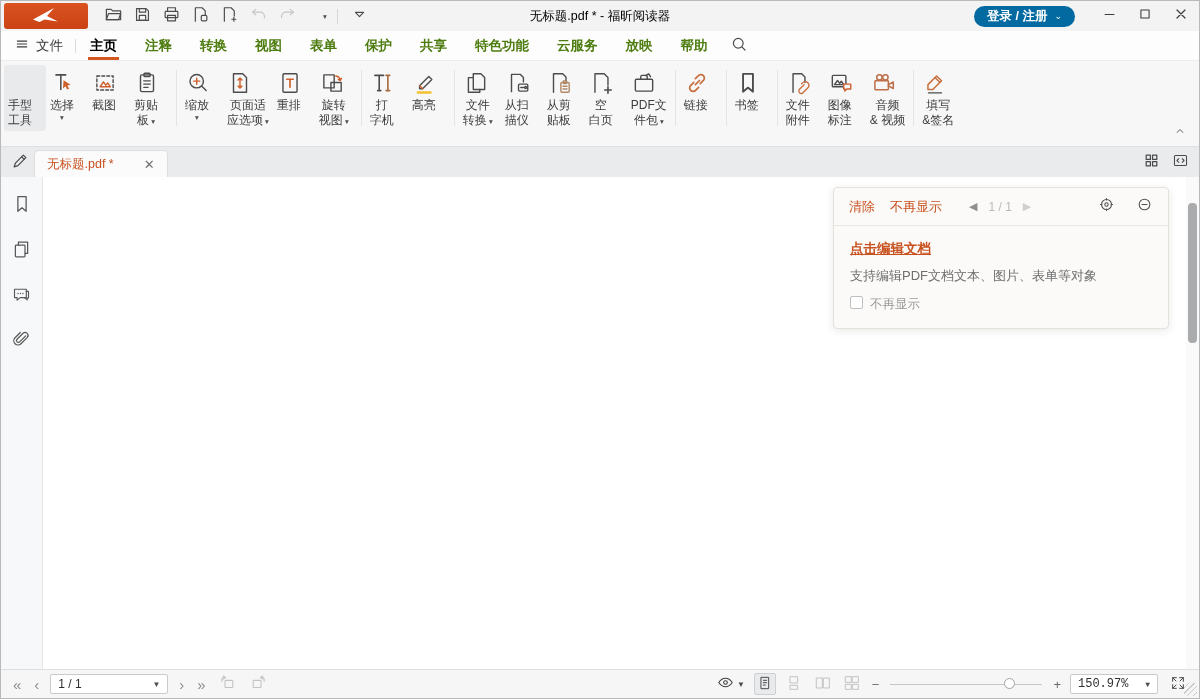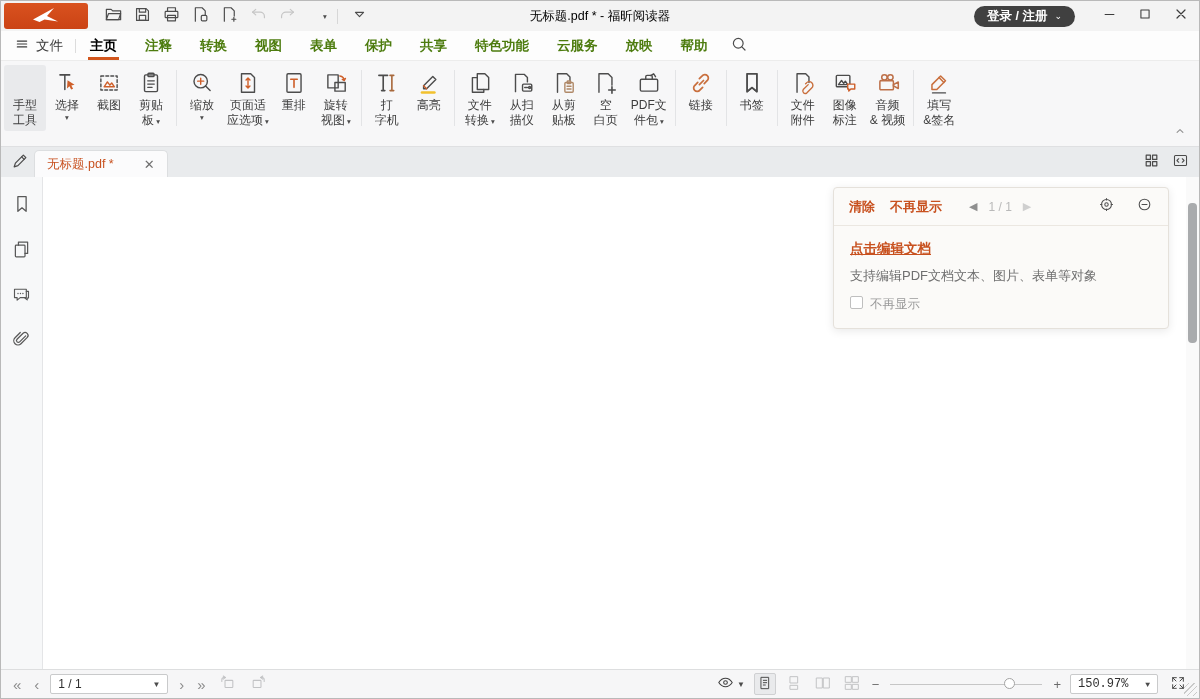--- a/index.html
+++ b/index.html
@@ -9,39 +9,39 @@
 
   
   .titlebar { height:30px; background:#f3f3f3; display:flex; align-items:center; position:relative; flex:none; }
   .logo-btn { width:84px; height:26px; margin:2px 4px 2px 3px; background:linear-gradient(#d9521f,#cb4315); border-radius:3px; display:flex; align-items:center; justify-content:center; }
   .qat { display:flex; align-items:center; gap:3px; margin-left:8px; color:#4c4c4c; }
   .qat-btn { height:24px; min-width:26px; padding:0 2px; display:flex; align-items:center; justify-content:center; border-radius:3px; }
   .qat-btn.disabled { color:#c6c6c6; }
   .qat-sep { width:1px; height:15px; background:#d7d7d7; margin:0 5px; }
   .win-title { position:absolute; left:300px; right:300px; text-align:center; font-size:12.5px; color:#000000; pointer-events:none; }
   .tb-right { margin-left:auto; display:flex; align-items:center; }
-  .login-pill { background:#404040; color:#fff; font-size:12.5px; font-weight:bold; border-radius:12px; height:21px; padding:0 13px; display:flex; align-items:center; gap:7px; margin-right:16px; }
+  .login-pill { background:#0369a1; color:#fff; font-size:12.5px; font-weight:bold; border-radius:12px; height:21px; padding:0 13px; display:flex; align-items:center; gap:7px; margin-right:16px; }
   .pill-caret { font-size:9px; font-weight:normal; }
   .win-btn { width:36px; height:30px; display:flex; align-items:center; justify-content:center; color:#3c3c3c; }
 
   
   .menubar { height:30px; background:#fdfdfd; border-bottom:1px solid #ececec; display:flex; align-items:stretch; padding-left:12px; flex:none; }
   .menu-file { display:flex; align-items:center; gap:7px; font-size:13.5px; color:#3b3b3b; padding:0 12px 0 2px; }
   .menu-divider { width:1px; height:14px; background:#dcdcdc; align-self:center; }
   #menu-items { display:flex; align-items:stretch; }
   .menu-item { font-size:13.5px; color:#4d7c0f; margin:0 14px; display:flex; align-items:center; position:relative;font-weight:bold; }
   .menu-item.active { color:#000000; font-weight:bold; }
   .menu-item.active::after { content:""; position:absolute; left:-2px; right:-2px; bottom:0; height:3px; background:#d2561d; }
   .menu-search { display:flex; align-items:center; margin-left:8px; color:#4c4c4c; }
 
   
   .ribbon { height:86px; background:#f7f7f8; border-bottom:1px solid #dfe0e2; display:flex; align-items:flex-start; padding:4px 2px 2px 1px; position:relative; flex:none; }
   .rgroup { display:flex; align-items:flex-start; padding:0 2px; }
   .rsep { width:1px; align-self:stretch; background:#e3e4e6; margin:5px 2px; }
-  .rbtn { min-width:42px; padding:3px 4px 2px; border-radius:3px; display:flex; flex-direction:column; align-items:center; font-size:12px; line-height:1.28; color:#3d3d3d; text-align:center; }
+  .rbtn { min-width:42px; padding:3px 4px 2px; border-radius:3px; display:flex; flex-direction:column; align-items:flex-start; font-size:12px; line-height:1.28; color:#3d3d3d; text-align:center; }
   .rbtn.selected { background:#e9eaec; }
   .rbtn .icon { height:30px; display:flex; align-items:center; justify-content:center; color:#4c4c4c; }
   .caret { font-size:7.5px; color:#4c4c4c; }
   .ribbon-collapse { position:absolute; right:12px; bottom:4px; color:#909090; }
 
   
   .tabbar { height:30px; background:#e9ebed; display:flex; align-items:flex-end; padding:0 10px 0 5px; flex:none; }
   .tab-pencil { width:28px; height:26px; display:flex; align-items:center; justify-content:center; color:#4c4c4c; margin-bottom:1px; }
   .tab { height:27px; background:#fbfbfc; border:1px solid #dcdee0; border-bottom:none; border-radius:5px 5px 0 0; display:flex; align-items:center; padding:0 12px; gap:30px; }
   .tab-label { color:#c8511f; font-size:12.5px; white-space:nowrap; }
@@ -53,21 +53,21 @@
   .sidebar { width:42px; background:#f7f8f9; border-right:1px solid #e4e5e7; display:flex; flex-direction:column; align-items:center; padding-top:16px; gap:19px; position:relative; flex:none; }
   .side-btn { width:26px; height:26px; display:flex; align-items:center; justify-content:center; color:#585858; }
   .side-handle { position:absolute; right:-8px; top:240px; width:0; height:0; border-left:7px solid #1e1e1e; border-top:7px solid transparent; border-bottom:7px solid transparent; }
   .viewer { flex:1; position:relative; background:#fff; }
   .vscrollbar { position:absolute; right:0; top:0; bottom:0; width:13px; background:#fafafa; }
   .vthumb { position:absolute; top:26px; left:2px; width:9px; height:140px; background:#a9abad; border-radius:4px; }
 
   
   .notice-panel { position:absolute; top:10px; right:30px; width:336px; background:#fbfaf8; border:1px solid #e5e1db; border-radius:4px; box-shadow:0 2px 10px rgba(0,0,0,.09); }
   .np-header { height:38px; display:flex; align-items:center; padding:0 15px; border-bottom:1px solid #ebe7e1; }
-  .np-action { color:#c8511f; font-size:13px; font-weight:bold; margin-right:15px; }
+  .np-action { color:#c8511f; font-size:13px; font-weight:normal; margin-right:15px; }
   .np-pager { display:flex; align-items:center; gap:11px; margin-left:12px; color:#b9b9b9; font-size:12px; }
   .np-arrow { font-size:11px; }
   .np-arrow.prev { color:#8f8f8f; }
   .np-arrow.next { color:#cfcfcf; }
   .np-icons { margin-left:auto; display:flex; gap:21px; color:#4f4f4f; align-items:center; }
   .np-body { padding:13px 16px 15px; }
   .np-link { color:#c8511f; font-size:13.5px; text-decoration:underline; display:inline-block; margin-bottom:9px; font-weight:bold; }
   .np-desc { color:#6f6f6f; font-size:13px; margin-bottom:11px; }
   .np-check { display:flex; gap:7px; color:#9a9a9a; font-size:12.5px; }
   .checkbox { width:13px; height:13px; border:1px solid #bfbfbf; border-radius:2px; background:#fff; flex:none; }

